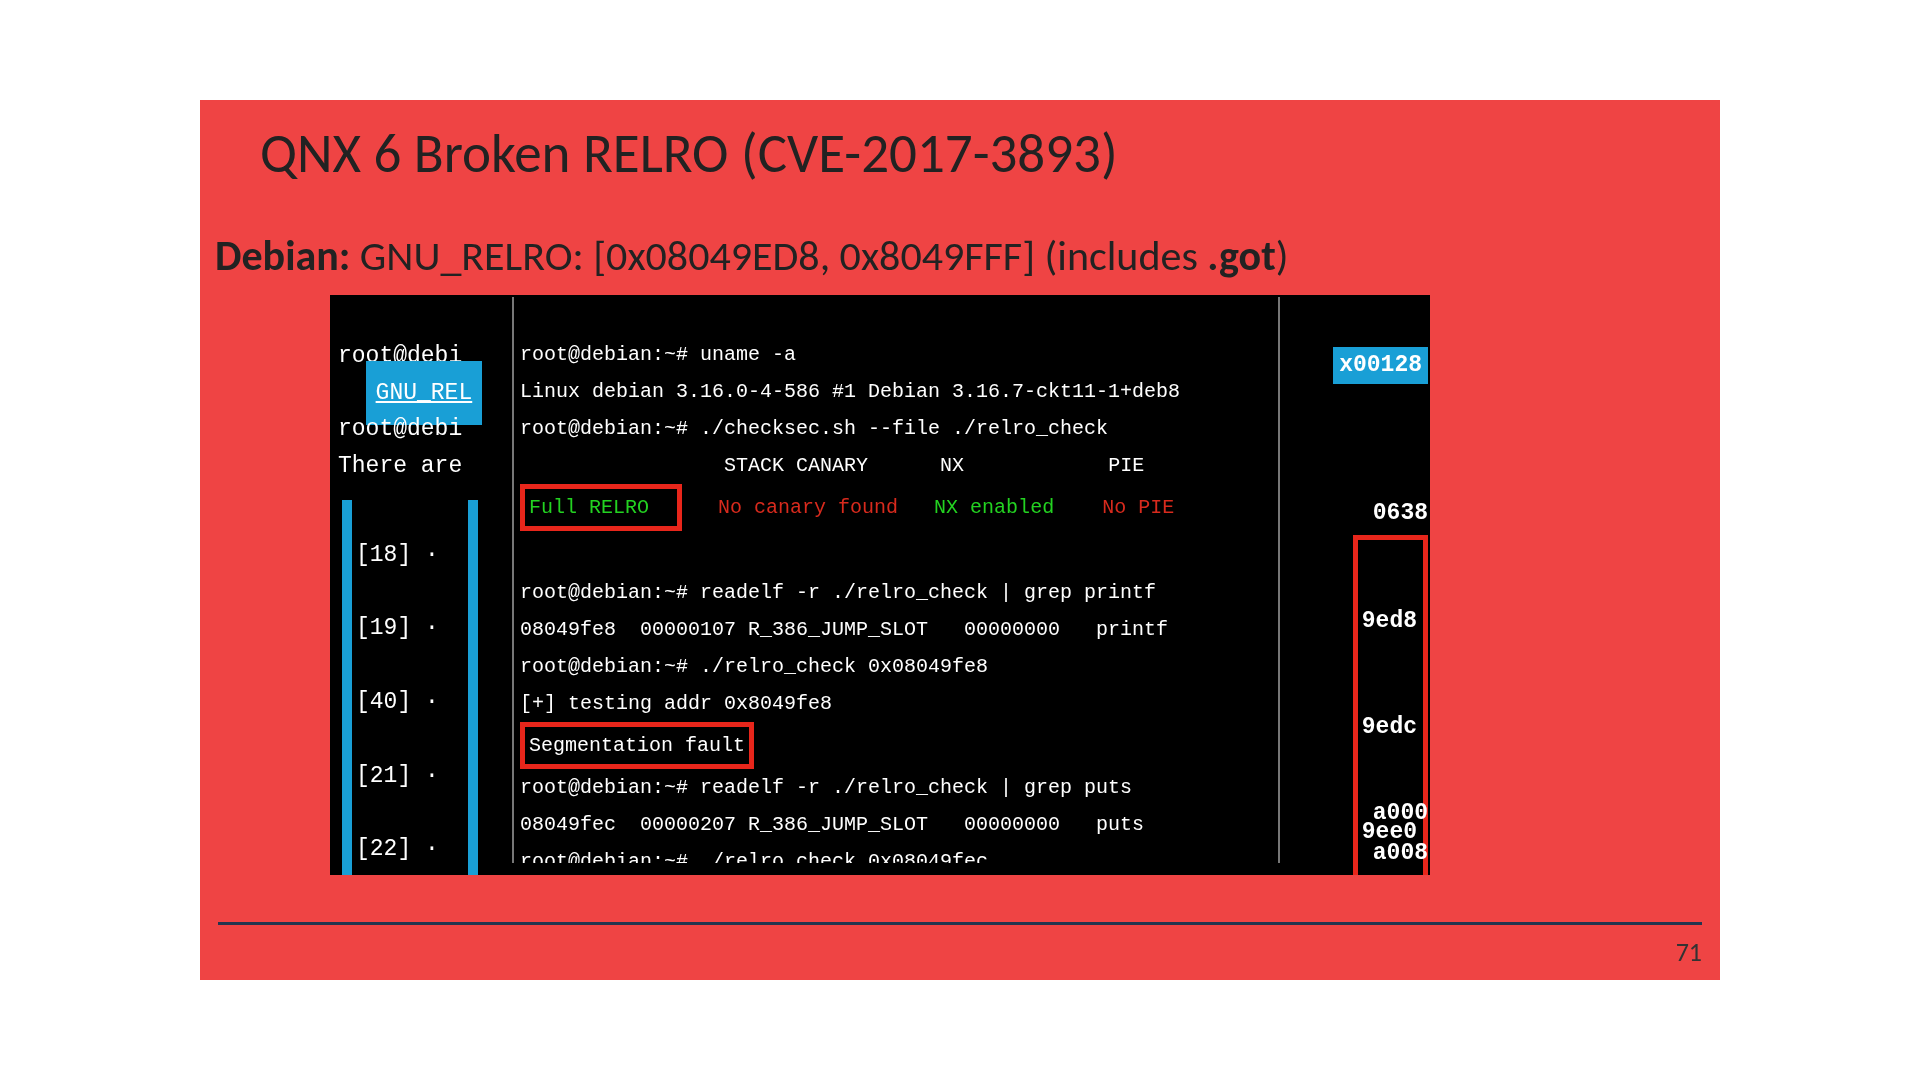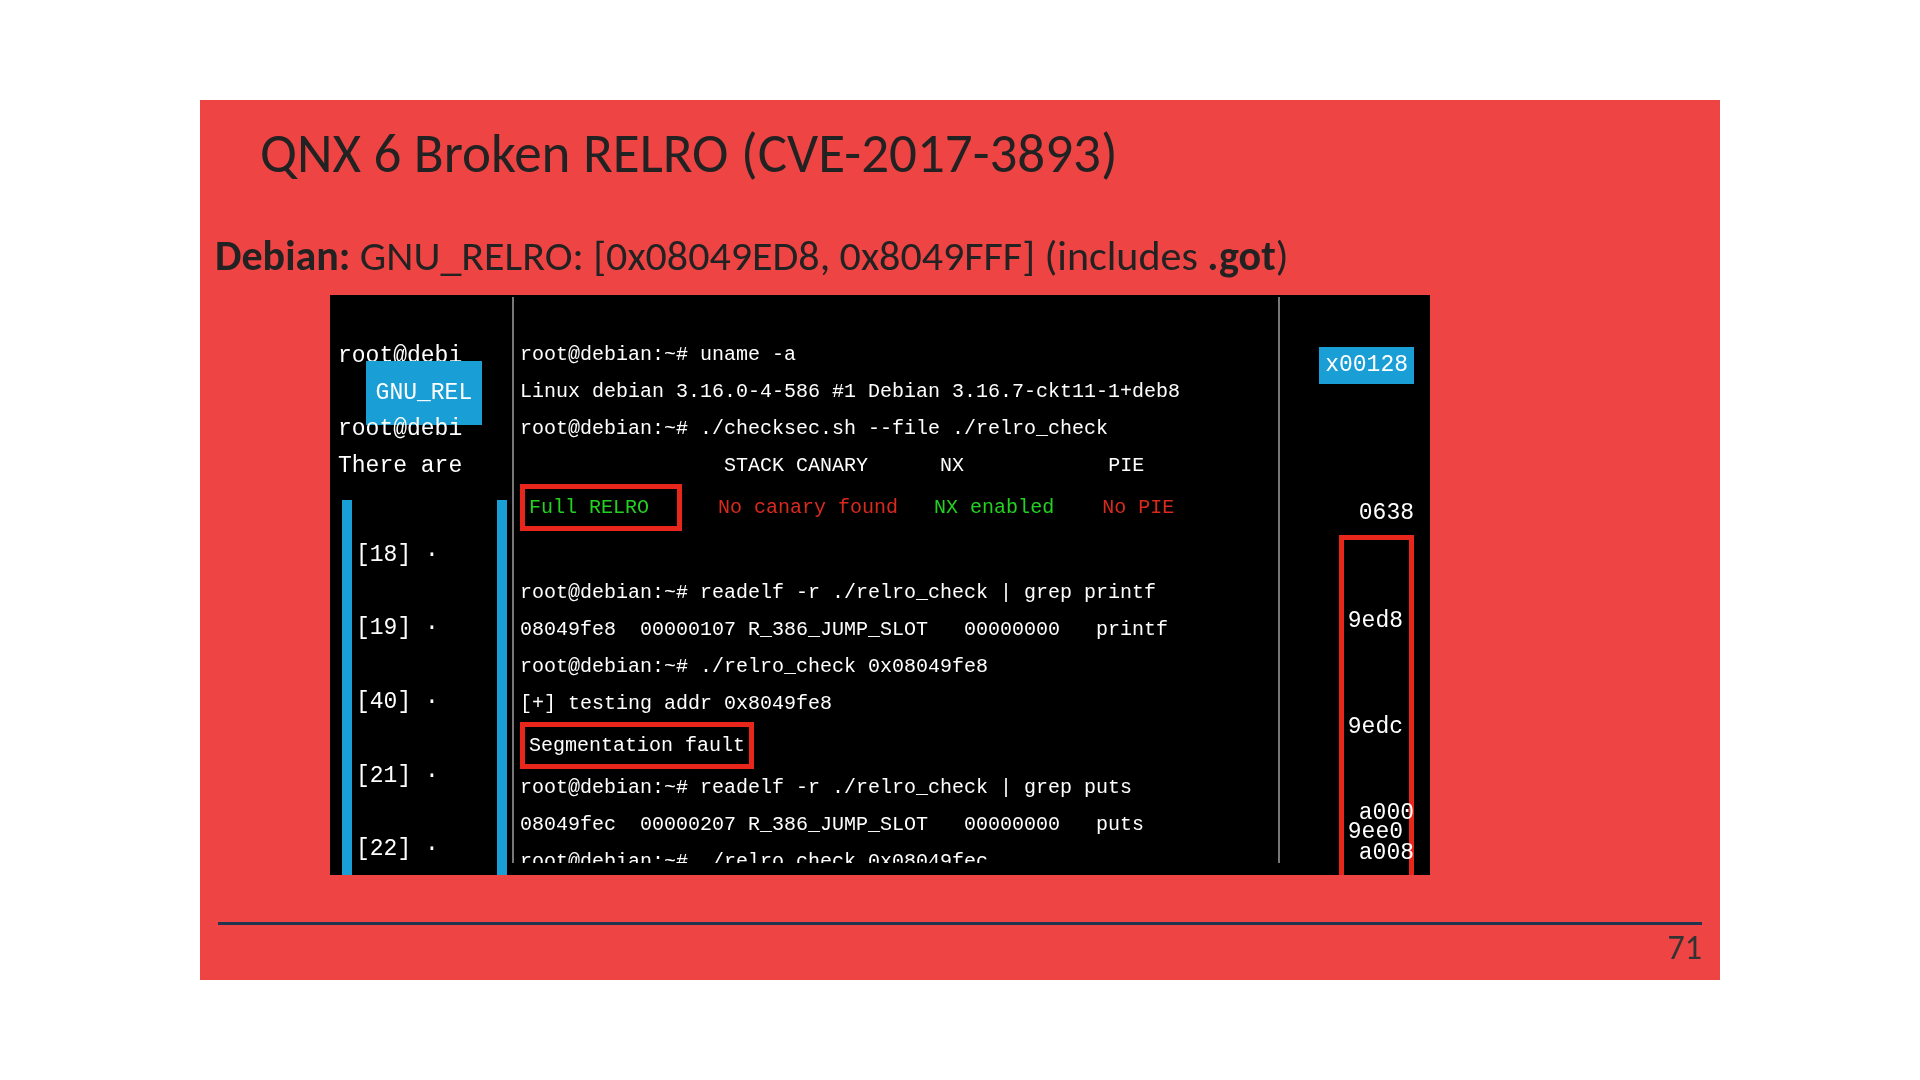--- a/index.html
+++ b/index.html
@@ -109,20 +109,21 @@
     font-size: 20px;
     line-height: 1.85;
     padding: 2px 6px;
     border-left: 2px solid #777;
     border-right: 2px solid #777;
   }
   .hl-cyan {
     border: 6px solid #199fd6;
     padding: 13px 4px;
     display: inline;
+    text-decoration: underline;
   }
   .cyan-block {
     border-left: 10px solid #199fd6;
     border-right: 10px solid #199fd6;
     border-bottom: 10px solid #199fd6;
     padding: 0 12px 6px 4px;
     display: block;
   }
   .hl-red {
     border: 5px solid #e8261b;
@@ -131,35 +132,35 @@
   }
   .red-block {
     border: 5px solid #e8261b;
     padding: 2px 6px 2px 4px;
     display: block;
   }
   .txt-green { color: #23d221; }
   .txt-red   { color: #d82a1d; }
   .back .row { display:block; }
   .back .idx { color: #fff; }
-  .back .addr-right { position:absolute; right:16px; }
+  .back .addr-right { position:absolute; right:2px;font-weight:bold; }
   
   .footer-rule {
     position: absolute;
     left: 18px;
     right: 18px;
     bottom: 55px;
     height: 3px;
     background: #22354f;
   }
   .page-num {
     position: absolute;
     right: 18px;
     bottom: 12px;
-    font-size: 34px;
+    font-size: 26px;
     color: #333;
   }
 </style>
 </head>
 <body>
 
 <div class="slide">
 
   <h1 class="title">QNX 6 Broken RELRO (CVE-2017-3893)</h1>
 
@@ -170,21 +171,21 @@
 
   <div class="stack">
 
     <div class="term back">
 <span>root@debi</span>
   <span class="hl-cyan" style="background:#199fd6;color:#fff;">GNU_REL</span><span class="addr-right" style="top:52px;background:#199fd6;padding:0 6px;">x00128</span>
 <span>root@debi</span>
 <span>There are</span>
 <span style="height:12px;display:block"></span>
 <span class="addr-right" style="top:200px;text-align:right;">0638</span>
-<div class="cyan-block" style="position:absolute;left:12px;top:205px;width:165px;">
+<div class="cyan-block" style="position:absolute;left:12px;top:205px;width:136px;">
 <span class="row"><span class="idx">[18]</span> <span>·</span></span>
 <span class="row"><span class="idx">[19]</span> <span>·</span></span>
 <span class="row"><span class="idx">[40]</span> <span>·</span></span>
 <span class="row"><span class="idx">[21]</span> <span>·</span></span>
 <span class="row"><span class="idx">[22]</span> <span>·</span></span>
 </div>
 
 <span class="red-block addr-right" style="top:240px;text-align:right;line-height:2.3">
 <span>9ed8</span><br>
 <span>9edc</span><br>

